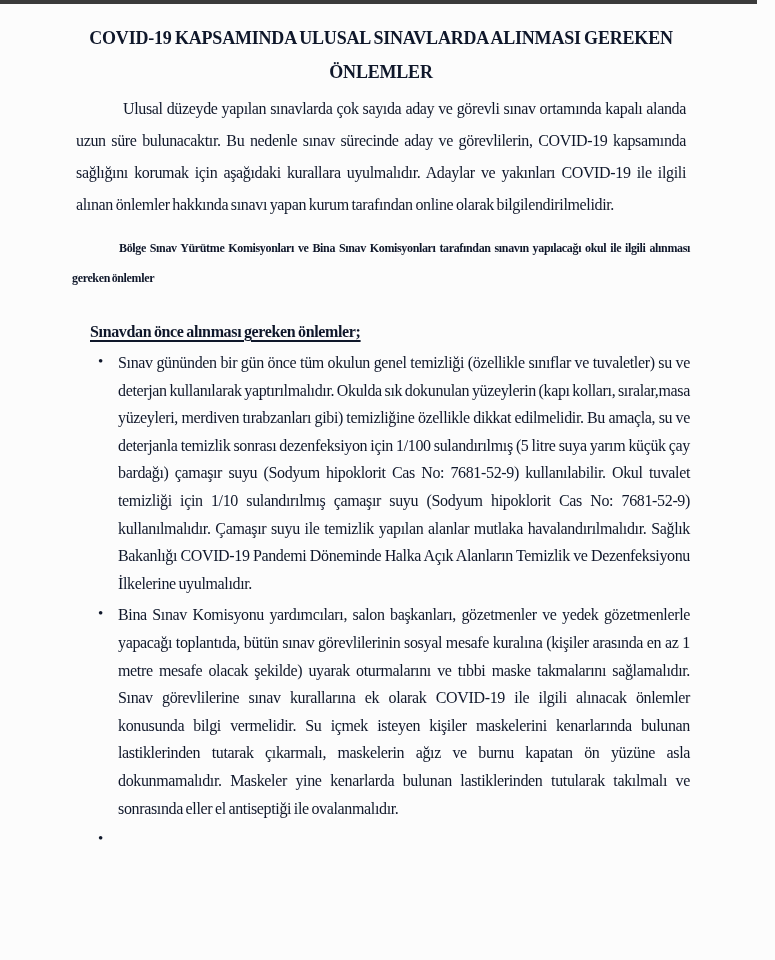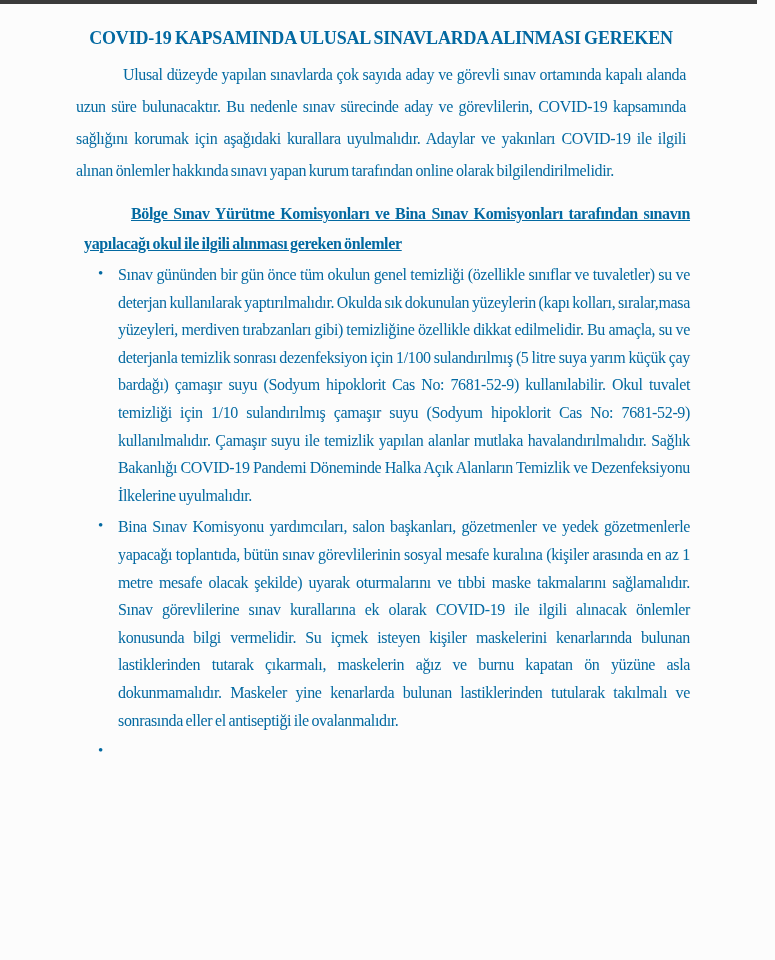--- a/index.html
+++ b/index.html
@@ -40,27 +40,26 @@
   }
   .doc-title .t-line { display: block; }
   .intro {
     margin: 4px;
     font-size: 16px;
     line-height: 32px;
     text-align: justify;
     text-indent: 47px;
   }
   .section-heading {
-    margin: 12px 0 0 12px;
-    font-size: 16px;
+    margin: 12px 0 0 0;
+    font-size: 12px;
     font-weight: bold;
     line-height: 30px;
     text-align: justify;
     text-indent: 47px;
-    text-decoration: underline;
   }
   .subsection-heading {
     margin: 24px 0 0 18px;
     font-size: 16px;
     font-weight: bold;
     line-height: 30px;
   }
   .subsection-heading .underlined {
     text-decoration: underline;
     text-underline-offset: 3px;
@@ -85,30 +84,34 @@
     top: -1px;
     font-size: 15px;
     letter-spacing: 0;
   }
 </style>
 </head>
 <body style="background: rgb(252, 252, 252);">
 
 <div class="top-bar" style="background: rgb(59, 59, 59);"></div>
 
-<div class="page" style="color: #0369a1; border-radius: 24px;">
+<div class="page" style="color: #0f172a; border-radius: 24px;">
 
   <h1 class="doc-title">
     <span class="t-line">COVID-19 KAPSAMINDA ULUSAL SINAVLARDA ALINMASI GEREKEN</span>
+    <span class="t-line">ÖNLEMLER</span>
   </h1>
 
   <p class="intro">Ulusal düzeyde yapılan sınavlarda çok sayıda aday ve görevli sınav ortamında kapalı alanda uzun süre bulunacaktır. Bu nedenle sınav sürecinde aday ve görevlilerin, COVID-19 kapsamında sağlığını korumak için aşağıdaki kurallara uyulmalıdır. Adaylar ve yakınları COVID-19 ile ilgili alınan önlemler hakkında sınavı yapan kurum tarafından online olarak bilgilendirilmelidir.</p>
 
   <p class="section-heading">Bölge Sınav Yürütme Komisyonları ve Bina Sınav Komisyonları tarafından sınavın yapılacağı okul ile ilgili alınması gereken önlemler</p>
 
+  <p class="subsection-heading">
+    <span class="underlined">Sınavdan önce alınması gereken önlemler;</span>
+  </p>
 
   <ul class="bullets">
     <li>
       <span class="marker">•</span>
       <span class="bullet-text">Sınav gününden bir gün önce tüm okulun genel temizliği (özellikle sınıflar ve tuvaletler) su ve deterjan kullanılarak yaptırılmalıdır. Okulda sık dokunulan yüzeylerin (kapı kolları, sıralar,masa yüzeyleri, merdiven tırabzanları gibi) temizliğine özellikle dikkat edilmelidir. Bu amaçla, su ve deterjanla temizlik sonrası dezenfeksiyon için 1/100 sulandırılmış (5 litre suya yarım küçük çay bardağı) çamaşır suyu (Sodyum hipoklorit Cas No: 7681-52-9) kullanılabilir. Okul tuvalet temizliği için 1/10 sulandırılmış çamaşır suyu (Sodyum hipoklorit Cas No: 7681-52-9) kullanılmalıdır. Çamaşır suyu ile temizlik yapılan alanlar mutlaka havalandırılmalıdır. Sağlık Bakanlığı COVID-19 Pandemi Döneminde Halka Açık Alanların Temizlik ve Dezenfeksiyonu İlkelerine uyulmalıdır.</span>
     </li>
     <li>
       <span class="marker">•</span>
       <span class="bullet-text">Bina Sınav Komisyonu yardımcıları, salon başkanları, gözetmenler ve yedek gözetmenlerle yapacağı toplantıda, bütün sınav görevlilerinin sosyal mesafe kuralına (kişiler arasında en az 1 metre mesafe olacak şekilde) uyarak oturmalarını ve tıbbi maske takmalarını sağlamalıdır. Sınav görevlilerine sınav kurallarına ek olarak COVID-19 ile ilgili alınacak önlemler konusunda bilgi vermelidir. Su içmek isteyen kişiler maskelerini kenarlarında bulunan lastiklerinden tutarak çıkarmalı, maskelerin ağız ve burnu kapatan ön yüzüne asla dokunmamalıdır. Maskeler yine kenarlarda bulunan lastiklerinden tutularak takılmalı ve sonrasında eller el antiseptiği ile ovalanmalıdır.</span>
     </li>

